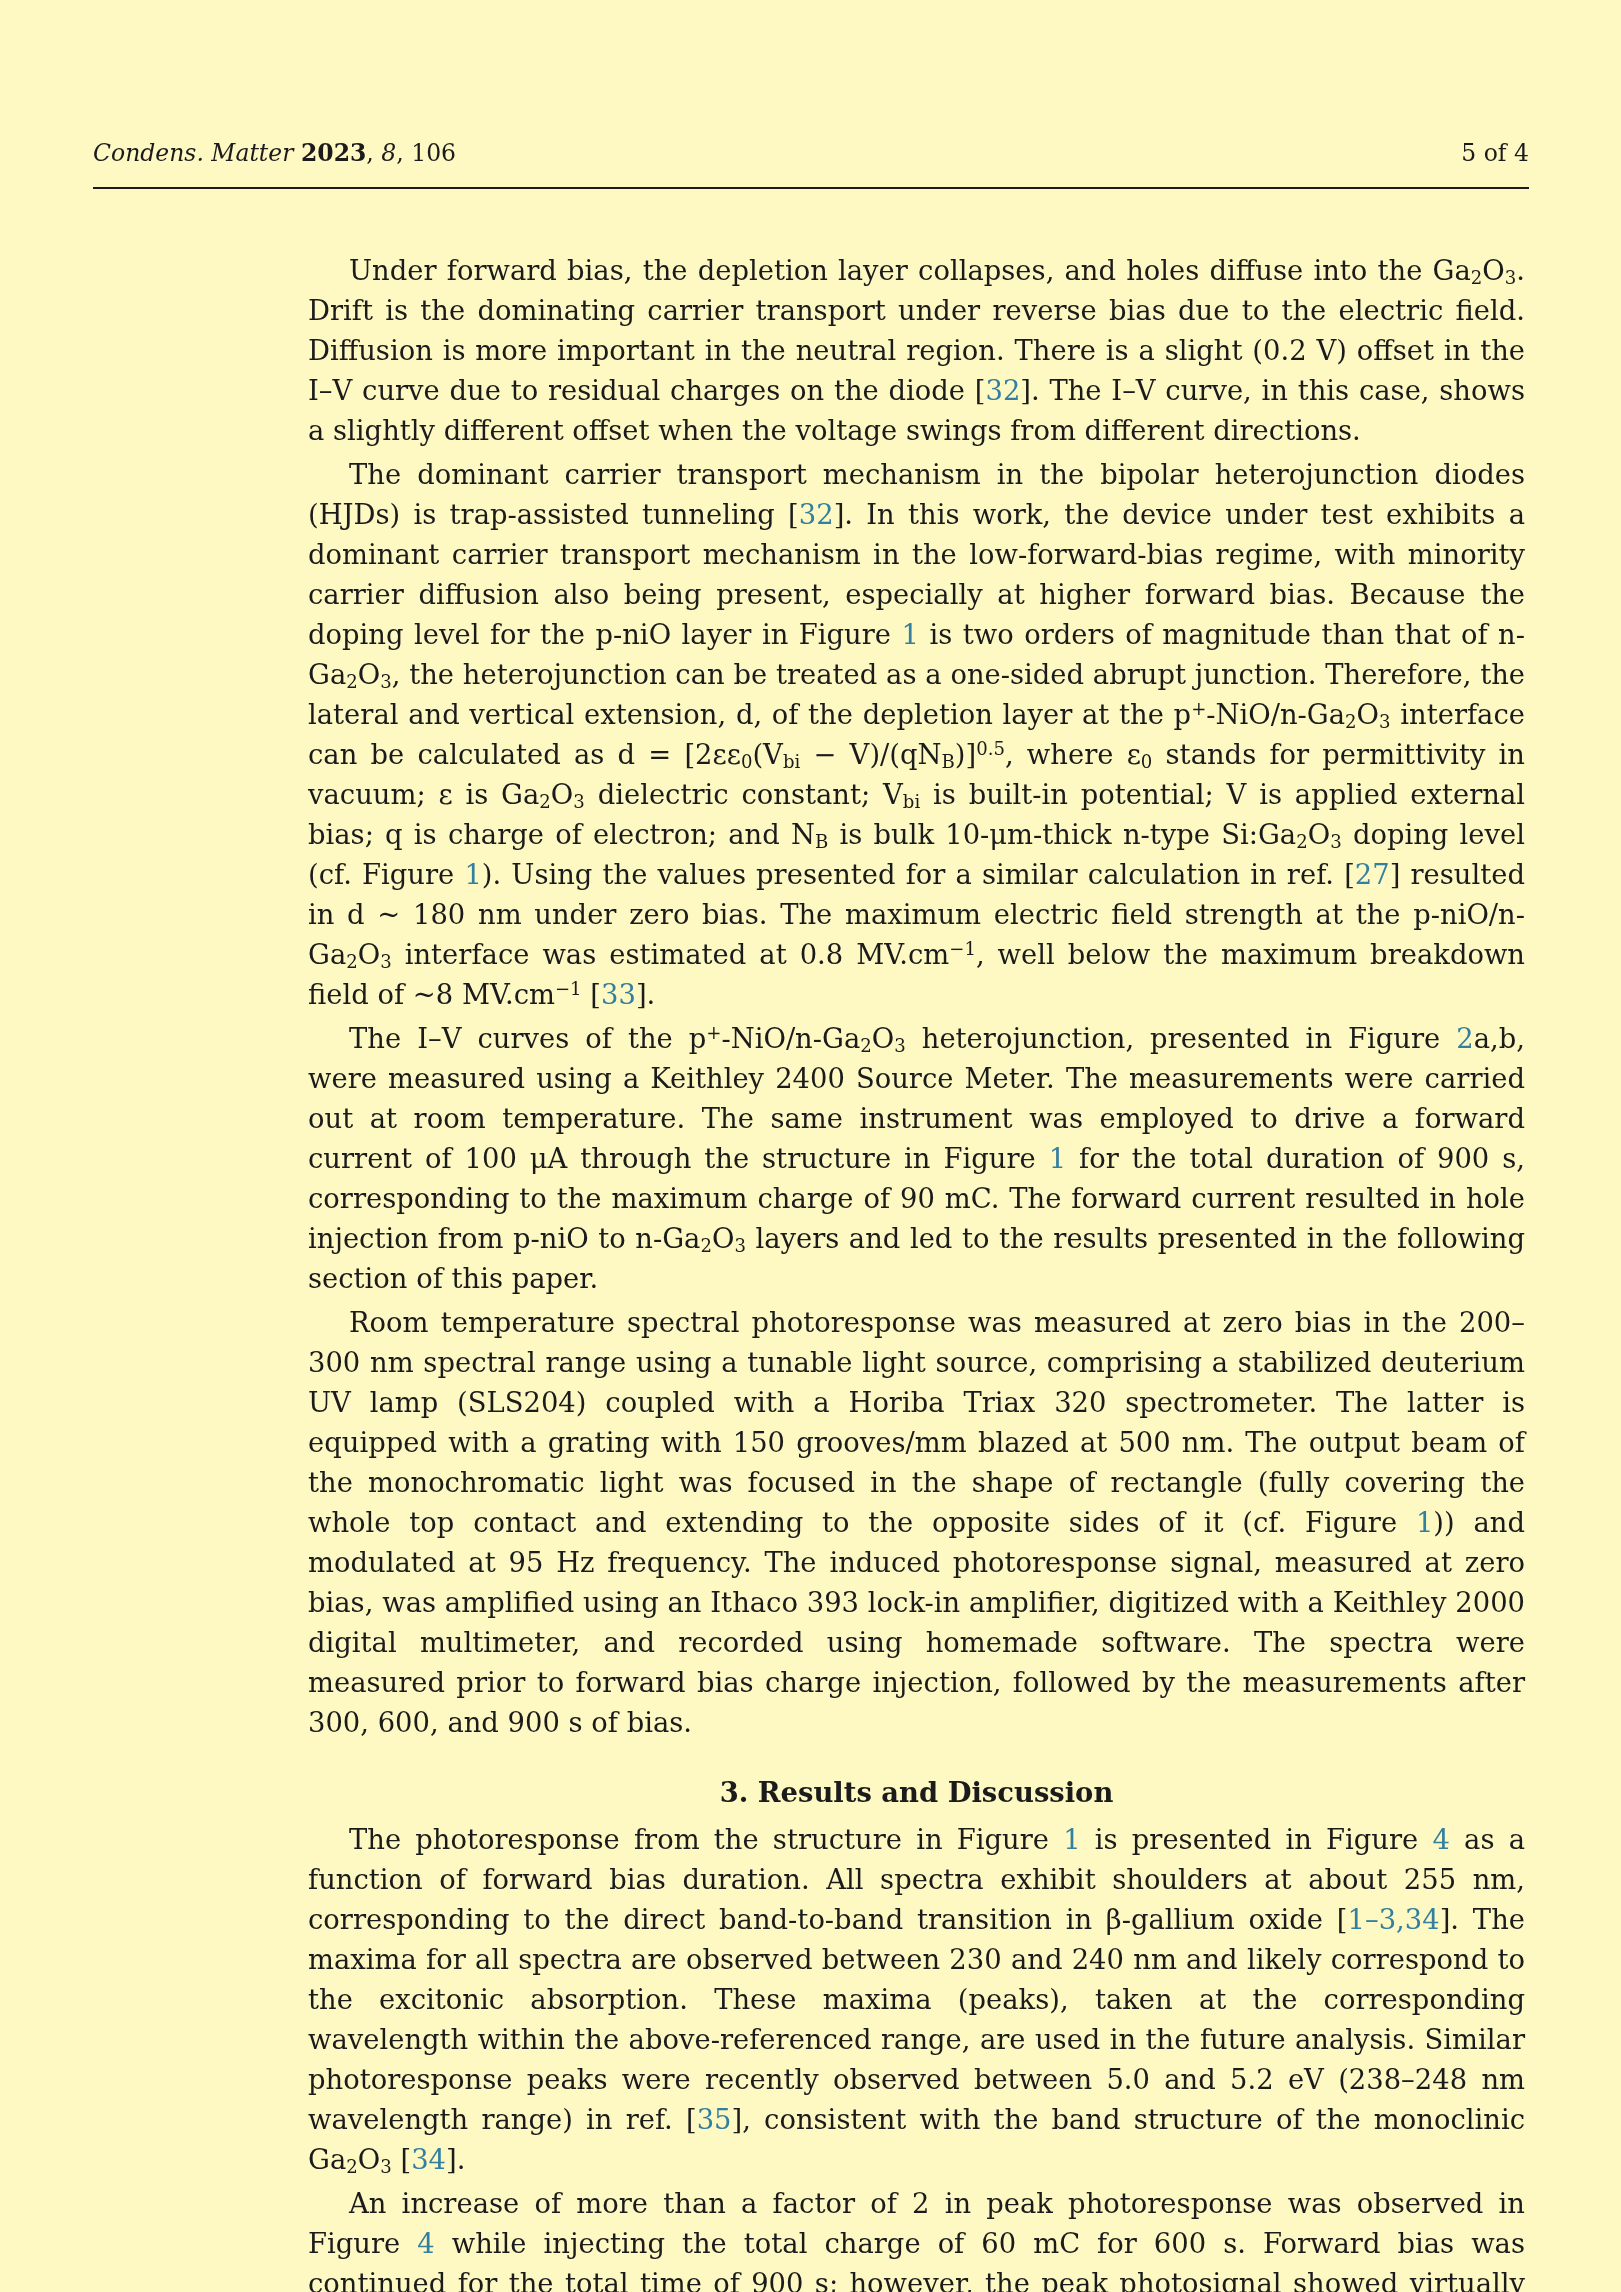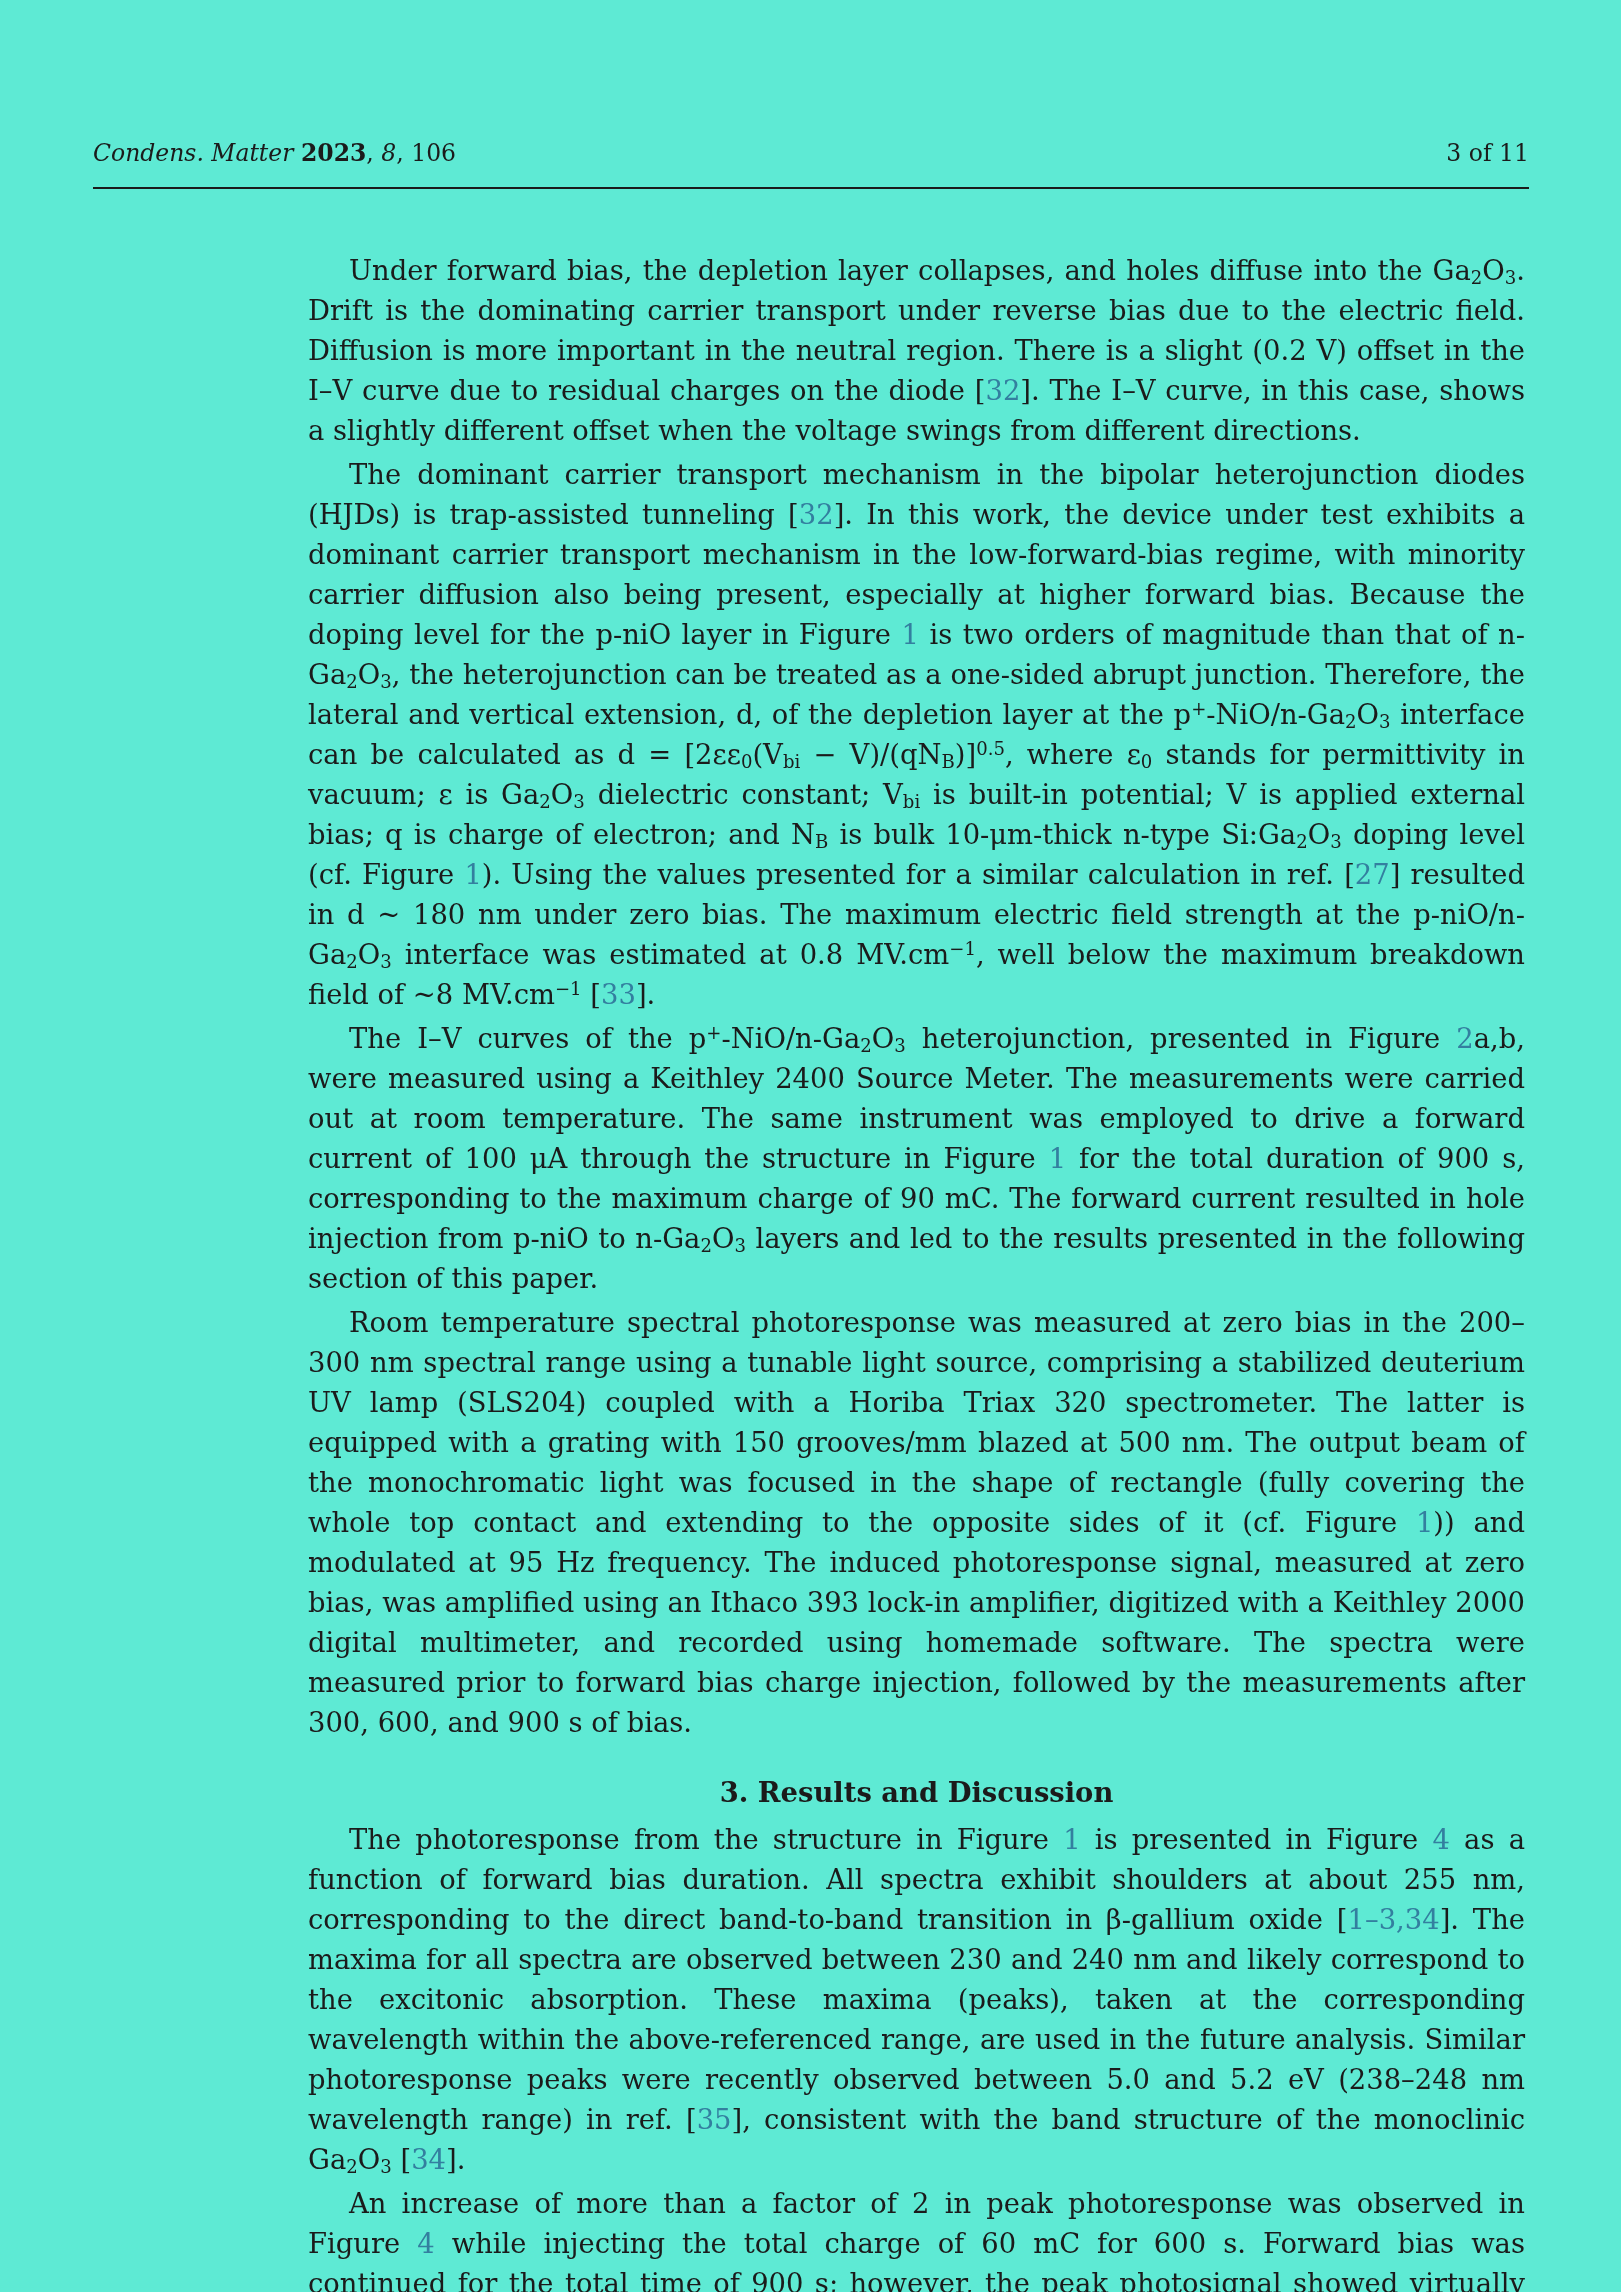--- a/index.html
+++ b/index.html
@@ -1,20 +1,20 @@
 <!DOCTYPE html>
 <html style="--link-color: #337f9f;"><head>
 <meta charset="utf-8">
 <style>
   html,body{margin:0;padding:0;background:#ffffff;}
   .page{
     position:relative;
     width:1621px;
     height:2293px;
-    background:#5eead4;
+    background:#fef9c3;
     font-family:"DejaVu Serif","Liberation Serif",serif;
     color:#1b1b1b;
     overflow:hidden;
   }
   .running-head{
     position:absolute;
     left:93px;
     right:92px;
     top:139px;
     display:flex;
@@ -63,21 +63,21 @@
   .article-body sup{vertical-align:0.5em;}
   .ref-link{color:var(--link-color,#337f9f);}
 </style>
 </head>
 <body>
 
 <div class="page">
 
   <div class="running-head">
     <div class="rh-left"><i>Condens. Matter</i><span> </span><b>2023</b><span>, </span><i>8</i><span>, 106</span></div>
-    <div class="rh-right">3 of 11</div>
+    <div class="rh-right">5 of 4</div>
   </div>
 
   <div class="head-rule"></div>
 
   <main class="article-body">
       <p><span>Under forward bias, the depletion layer collapses, and holes diffuse into the Ga</span><sub>2</sub><span>O</span><sub>3</sub><span>. Drift is the dominating carrier transport under reverse bias due to the electric field. Diffusion is more important in the neutral region. There is a slight (0.2 V) offset in the I–V curve due to residual charges on the diode [</span><span class="ref-link">32</span><span>]. The I–V curve, in this case, shows a slightly different offset when the voltage swings from different directions.</span></p>
       <p><span>The dominant carrier transport mechanism in the bipolar heterojunction diodes (HJDs) is trap-assisted tunneling [</span><span class="ref-link">32</span><span>]. In this work, the device under test exhibits a dominant carrier transport mechanism in the low-forward-bias regime, with minority carrier diffusion also being present, especially at higher forward bias. Because the doping level for the p-niO layer in Figure </span><span class="ref-link">1</span><span> is two orders of magnitude than that of n-Ga</span><sub>2</sub><span>O</span><sub>3</sub><span>, the heterojunction can be treated as a one-sided abrupt junction. Therefore, the lateral and vertical extension, d, of the depletion layer at the p</span><sup>+</sup><span>-NiO/n-Ga</span><sub>2</sub><span>O</span><sub>3</sub><span> interface can be calculated as d = [2εε</span><sub>0</sub><span>(V</span><sub>bi</sub><span> − V)/(qN</span><sub>B</sub><span>)]</span><sup>0.5</sup><span>, where ε</span><sub>0</sub><span> stands for permittivity in vacuum; ε is Ga</span><sub>2</sub><span>O</span><sub>3</sub><span> dielectric constant; V</span><sub>bi</sub><span> is built-in potential; V is applied external bias; q is charge of electron; and N</span><sub>B</sub><span> is bulk 10-μm-thick n-type Si:Ga</span><sub>2</sub><span>O</span><sub>3</sub><span> doping level (cf. Figure </span><span class="ref-link">1</span><span>). Using the values presented for a similar calculation in ref. [</span><span class="ref-link">27</span><span>] resulted in d ~ 180 nm under zero bias. The maximum electric field strength at the p-niO/n-Ga</span><sub>2</sub><span>O</span><sub>3</sub><span> interface was estimated at 0.8 MV.cm</span><sup>−1</sup><span>, well below the maximum breakdown field of ~8 MV.cm</span><sup>−1</sup><span> [</span><span class="ref-link">33</span><span>].</span></p>
       <p><span>The I–V curves of the p</span><sup>+</sup><span>-NiO/n-Ga</span><sub>2</sub><span>O</span><sub>3</sub><span> heterojunction, presented in Figure </span><span class="ref-link">2</span><span>a,b, were measured using a Keithley 2400 Source Meter. The measurements were carried out at room temperature. The same instrument was employed to drive a forward current of 100 μA through the structure in Figure </span><span class="ref-link">1</span><span> for the total duration of 900 s, corresponding to the maximum charge of 90 mC. The forward current resulted in hole injection from p-niO to n-Ga</span><sub>2</sub><span>O</span><sub>3</sub><span> layers and led to the results presented in the following section of this paper.</span></p>
       <p><span>Room temperature spectral photoresponse was measured at zero bias in the 200–300 nm spectral range using a tunable light source, comprising a stabilized deuterium UV lamp (SLS204) coupled with a Horiba Triax 320 spectrometer. The latter is equipped with a grating with 150 grooves/mm blazed at 500 nm. The output beam of the monochromatic light was focused in the shape of rectangle (fully covering the whole top contact and extending to the opposite sides of it (cf. Figure </span><span class="ref-link">1</span><span>)) and modulated at 95 Hz frequency. The induced photoresponse signal, measured at zero bias, was amplified using an Ithaco 393 lock-in amplifier, digitized with a Keithley 2000 digital multimeter, and recorded using homemade software. The spectra were measured prior to forward bias charge injection, followed by the measurements after 300, 600, and 900 s of bias.</span></p>
       <h2><span>3. Results and Discussion</span></h2>

